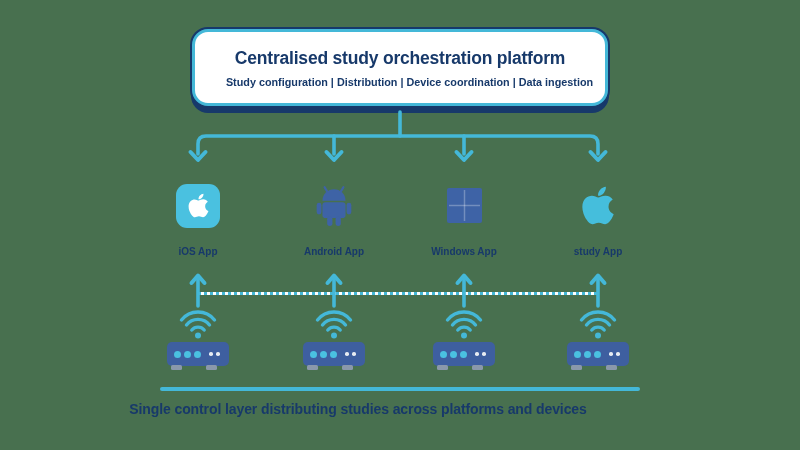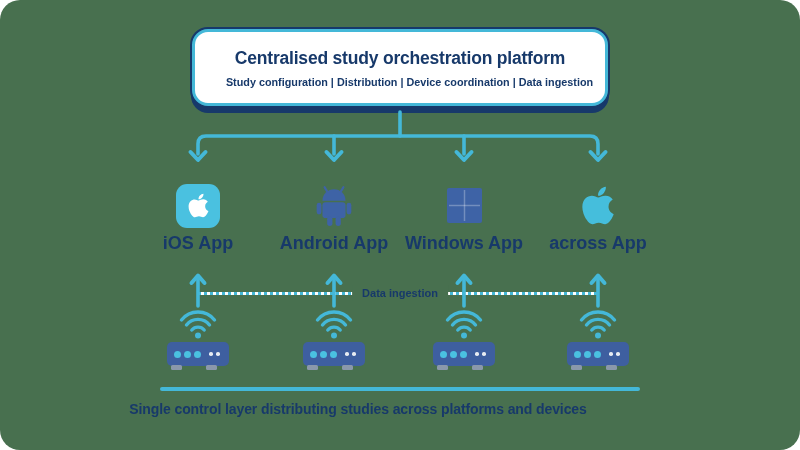--- a/index.html
+++ b/index.html
@@ -2,21 +2,20 @@
 <html style="--background: #48704F; --cyan: #44B8D8; --navy: #17396A; --steel_blue: #3E63A6; --icon_cyan: #4AC1E0; --mac_cyan: #45BEDC; --router_blue: #3E5FA0; --foot_gray: #8A98AB; --box_fill: #FFFFFF;"><head>
 <meta charset="utf-8">
 <style>
   html,body{margin:0;padding:0;}
   #stage{
     position:relative;
     width:800px;height:450px;
     background:var(--background);
     font-family:"Liberation Sans", sans-serif;
     overflow:hidden;
-    border-radius:20px;
   }
   
   .header-box{
     position:absolute;left:192px;top:29px;width:416px;height:77px;
     box-sizing:border-box;background:#ffffff;
     border:3px solid var(--cyan);border-radius:16px;
     box-shadow:0 0 0 2px var(--navy), 0 6px 0 1px var(--navy);
     display:flex;flex-direction:column;align-items:center;justify-content:center;gap:7px;
   }
   .header-title{
@@ -25,21 +24,21 @@
   .header-subtitle{
     color:var(--navy);font-size:10.8px;font-weight:600;white-space:nowrap;margin-left:19px;
   }
   
   svg.connector{position:absolute;left:0;overflow:visible;}
   .c-line{fill:none;stroke:var(--cyan);stroke-width:3.6;stroke-linecap:round;stroke-linejoin:round;}
   .c-head{fill:none;stroke:var(--cyan);stroke-width:4;stroke-linecap:round;stroke-linejoin:round;}
   
   .platform{position:absolute;top:182px;width:130px;text-align:center;}
   .platform .icon-holder{height:47px;display:flex;align-items:center;justify-content:center;}
-  .platform .p-label{margin-top:4px;color:var(--navy);font-size:18px;font-weight:bold;}
+  .platform .p-label{margin-top:17px;color:var(--navy);font-size:10px;font-weight:bold;}
   .ios-tile{
     width:44px;height:44px;border-radius:11px;background:var(--icon_cyan);
     display:flex;align-items:center;justify-content:center;
   }
   .apple-white{fill:#ffffff;}
   .apple-cyan{fill:var(--mac_cyan);}
   .robot{fill:var(--steel_blue);}
   .robot-stroke{stroke:var(--steel_blue);stroke-width:2;stroke-linecap:round;fill:none;}
   .win-rect{fill:var(--steel_blue);}
   .win-cross{stroke:rgba(255,255,255,0.28);stroke-width:1.5;}
@@ -132,25 +131,24 @@
     </div>
     <div class="p-label">Windows App</div>
   </div>
 
   <div class="platform" style="left:533px">
     <div class="icon-holder">
       <svg width="32" height="43" viewBox="0 0 384 512">
           <path class="apple-cyan" d="M318.7 268.7c-.2-36.7 16.4-64.4 50-84.8-18.8-26.9-47.2-41.7-84.7-44.6-35.5-2.8-74.3 20.7-88.5 20.7-15 0-49.4-19.7-76.4-19.7C63.3 141.2 4 184.8 4 273.5q0 39.3 14.4 81.2c12.8 36.7 59 126.7 107.2 125.2 25.2-.6 43-17.9 75.8-17.9 31.8 0 48.3 17.9 76.4 17.9 48.6-.7 90.4-82.5 102.6-119.3-65.2-30.7-61.7-90-61.7-91.9zm-56.6-164.2c27.3-32.4 24.8-61.9 24-72.5-24.1 1.4-52 16.4-67.9 34.9-17.5 19.8-27.8 44.3-25.6 71.9 26.1 2 49.9-11.4 69.5-34.3z"></path>
         </svg>
     </div>
-    <div class="p-label">across App</div>
+    <div class="p-label">study App</div>
   </div>
 
   <div class="dotted-line"></div>
-  <div class="flow-label">Data ingestion</div>
 
   <svg class="connector" style="top:272px" width="800" height="36" viewBox="0 0 800 36">
     <path class="c-line" d="M198,34 V7"></path>
       <path class="c-head" d="M191.5,11 L198,3.5 L204.5,11"></path>
     <path class="c-line" d="M334,34 V7"></path>
       <path class="c-head" d="M327.5,11 L334,3.5 L340.5,11"></path>
     <path class="c-line" d="M464,34 V7"></path>
       <path class="c-head" d="M457.5,11 L464,3.5 L470.5,11"></path>
     <path class="c-line" d="M598,34 V7"></path>
       <path class="c-head" d="M591.5,11 L598,3.5 L604.5,11"></path>

